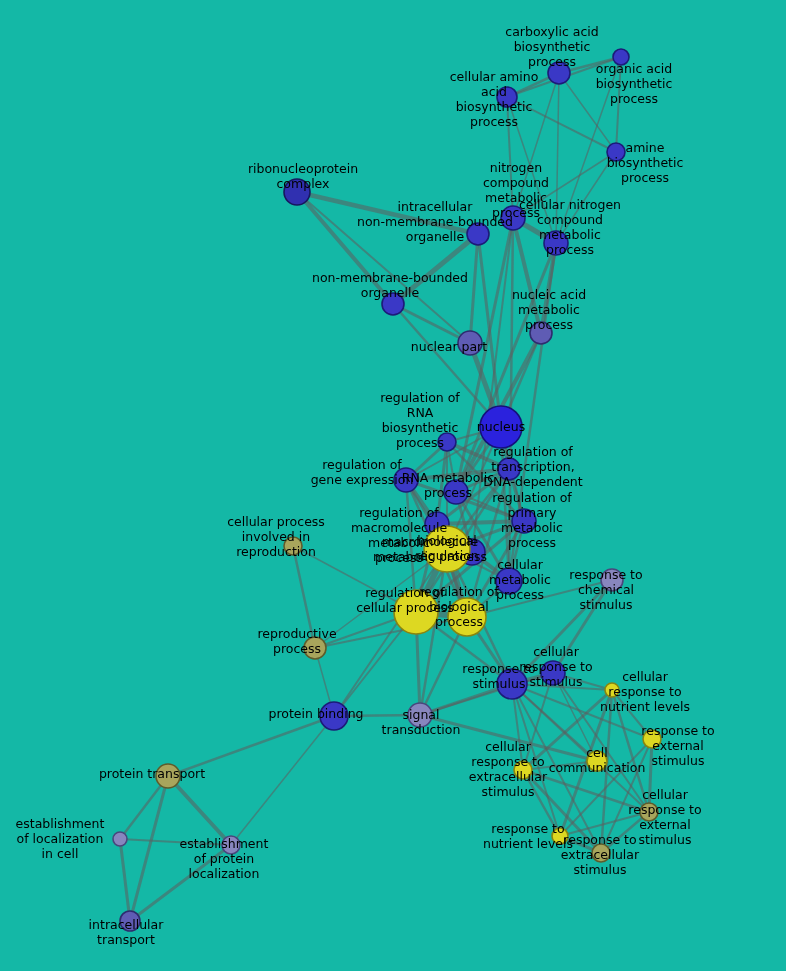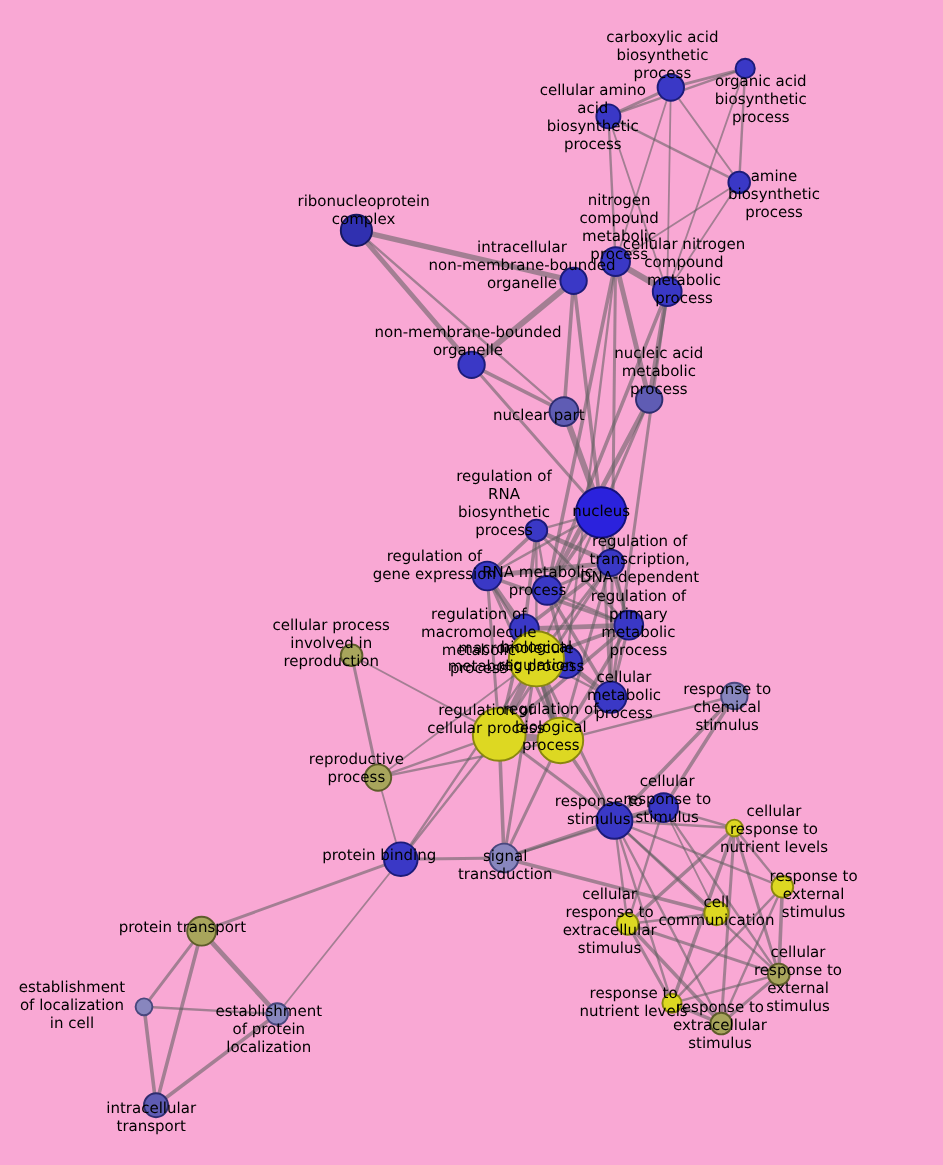--- a/index.html
+++ b/index.html
@@ -1,16 +1,16 @@
 <!DOCTYPE html>
 <html><head>
 <meta charset="utf-8">
 <style>
   html, body { margin: 0; padding: 0; background: #ffffff; }
-  .canvas-wrap { width: 786px; height: 971px; background: #f9a8d4; overflow: hidden; }
+  .canvas-wrap { width: 786px; height: 971px; background: #14b8a6; overflow: hidden; }
   svg { display: block; }
   .node-label {
     font-family: "DejaVu Sans", "Liberation Sans", sans-serif;
     font-size: 12.5px;
     fill: #000000;
     text-anchor: middle;
     dominant-baseline: middle;
   }
 </style>
 </head>

